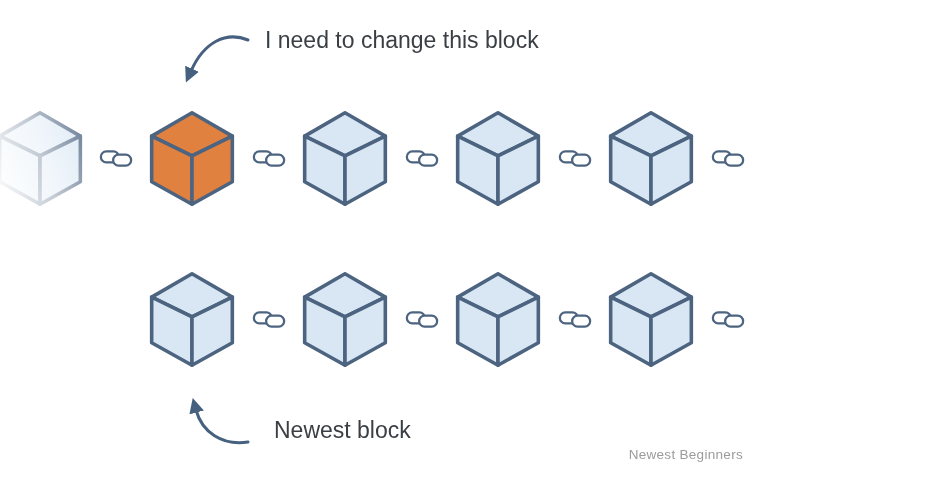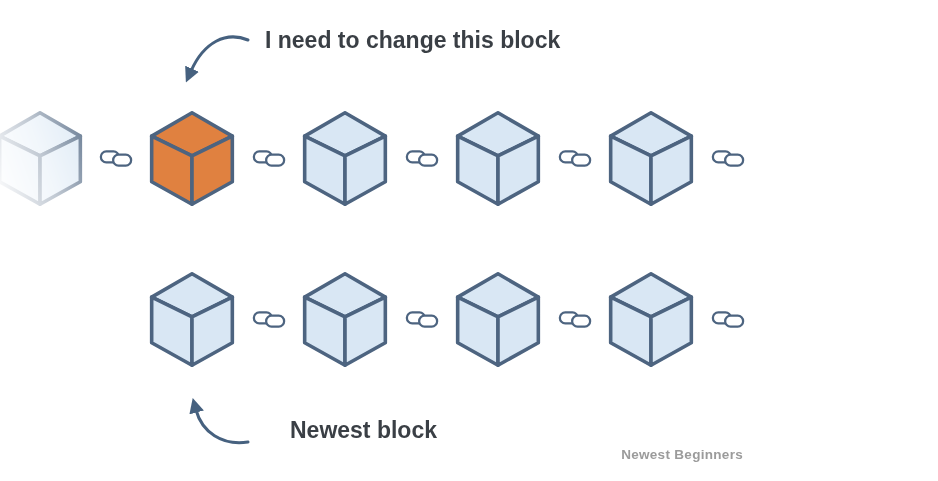--- a/index.html
+++ b/index.html
@@ -7,21 +7,20 @@
     padding: 0;
     background: #ffffff;
     font-family: "Liberation Sans", sans-serif;
   }
   .canvas {
     position: relative;
     width: 760px;
     height: 481px;
     background: var(--bg, #ffffff);
     overflow: hidden;
-    font-weight: bold;
   }
   .layer {
     position: absolute;
     inset: 0;
   }
   .block {
     position: absolute;
     width: 90px;
     height: 95px;
   }
@@ -40,21 +39,21 @@
     transform-origin: 50% 50%;
   }
   .annotation {
     position: absolute;
     font-size: 23px;
     line-height: 1.15;
     color: var(--annotation-text, #3a3f45);
     white-space: nowrap;
   }
   .annotation.top-note { left: 265px; top: 27px; }
-  .annotation.bottom-note { left: 290px; top: 417px; }
+  .annotation.bottom-note { left: 274px; top: 417px; }
   .watermark {
     position: absolute;
     right: 17px;
     top: 447px;
     font-size: 13.5px;
     letter-spacing: 0.3px;
     color: var(--watermark-text, #9b9b9b);
     white-space: nowrap;
   }
   .arrows-svg { pointer-events: none; }

